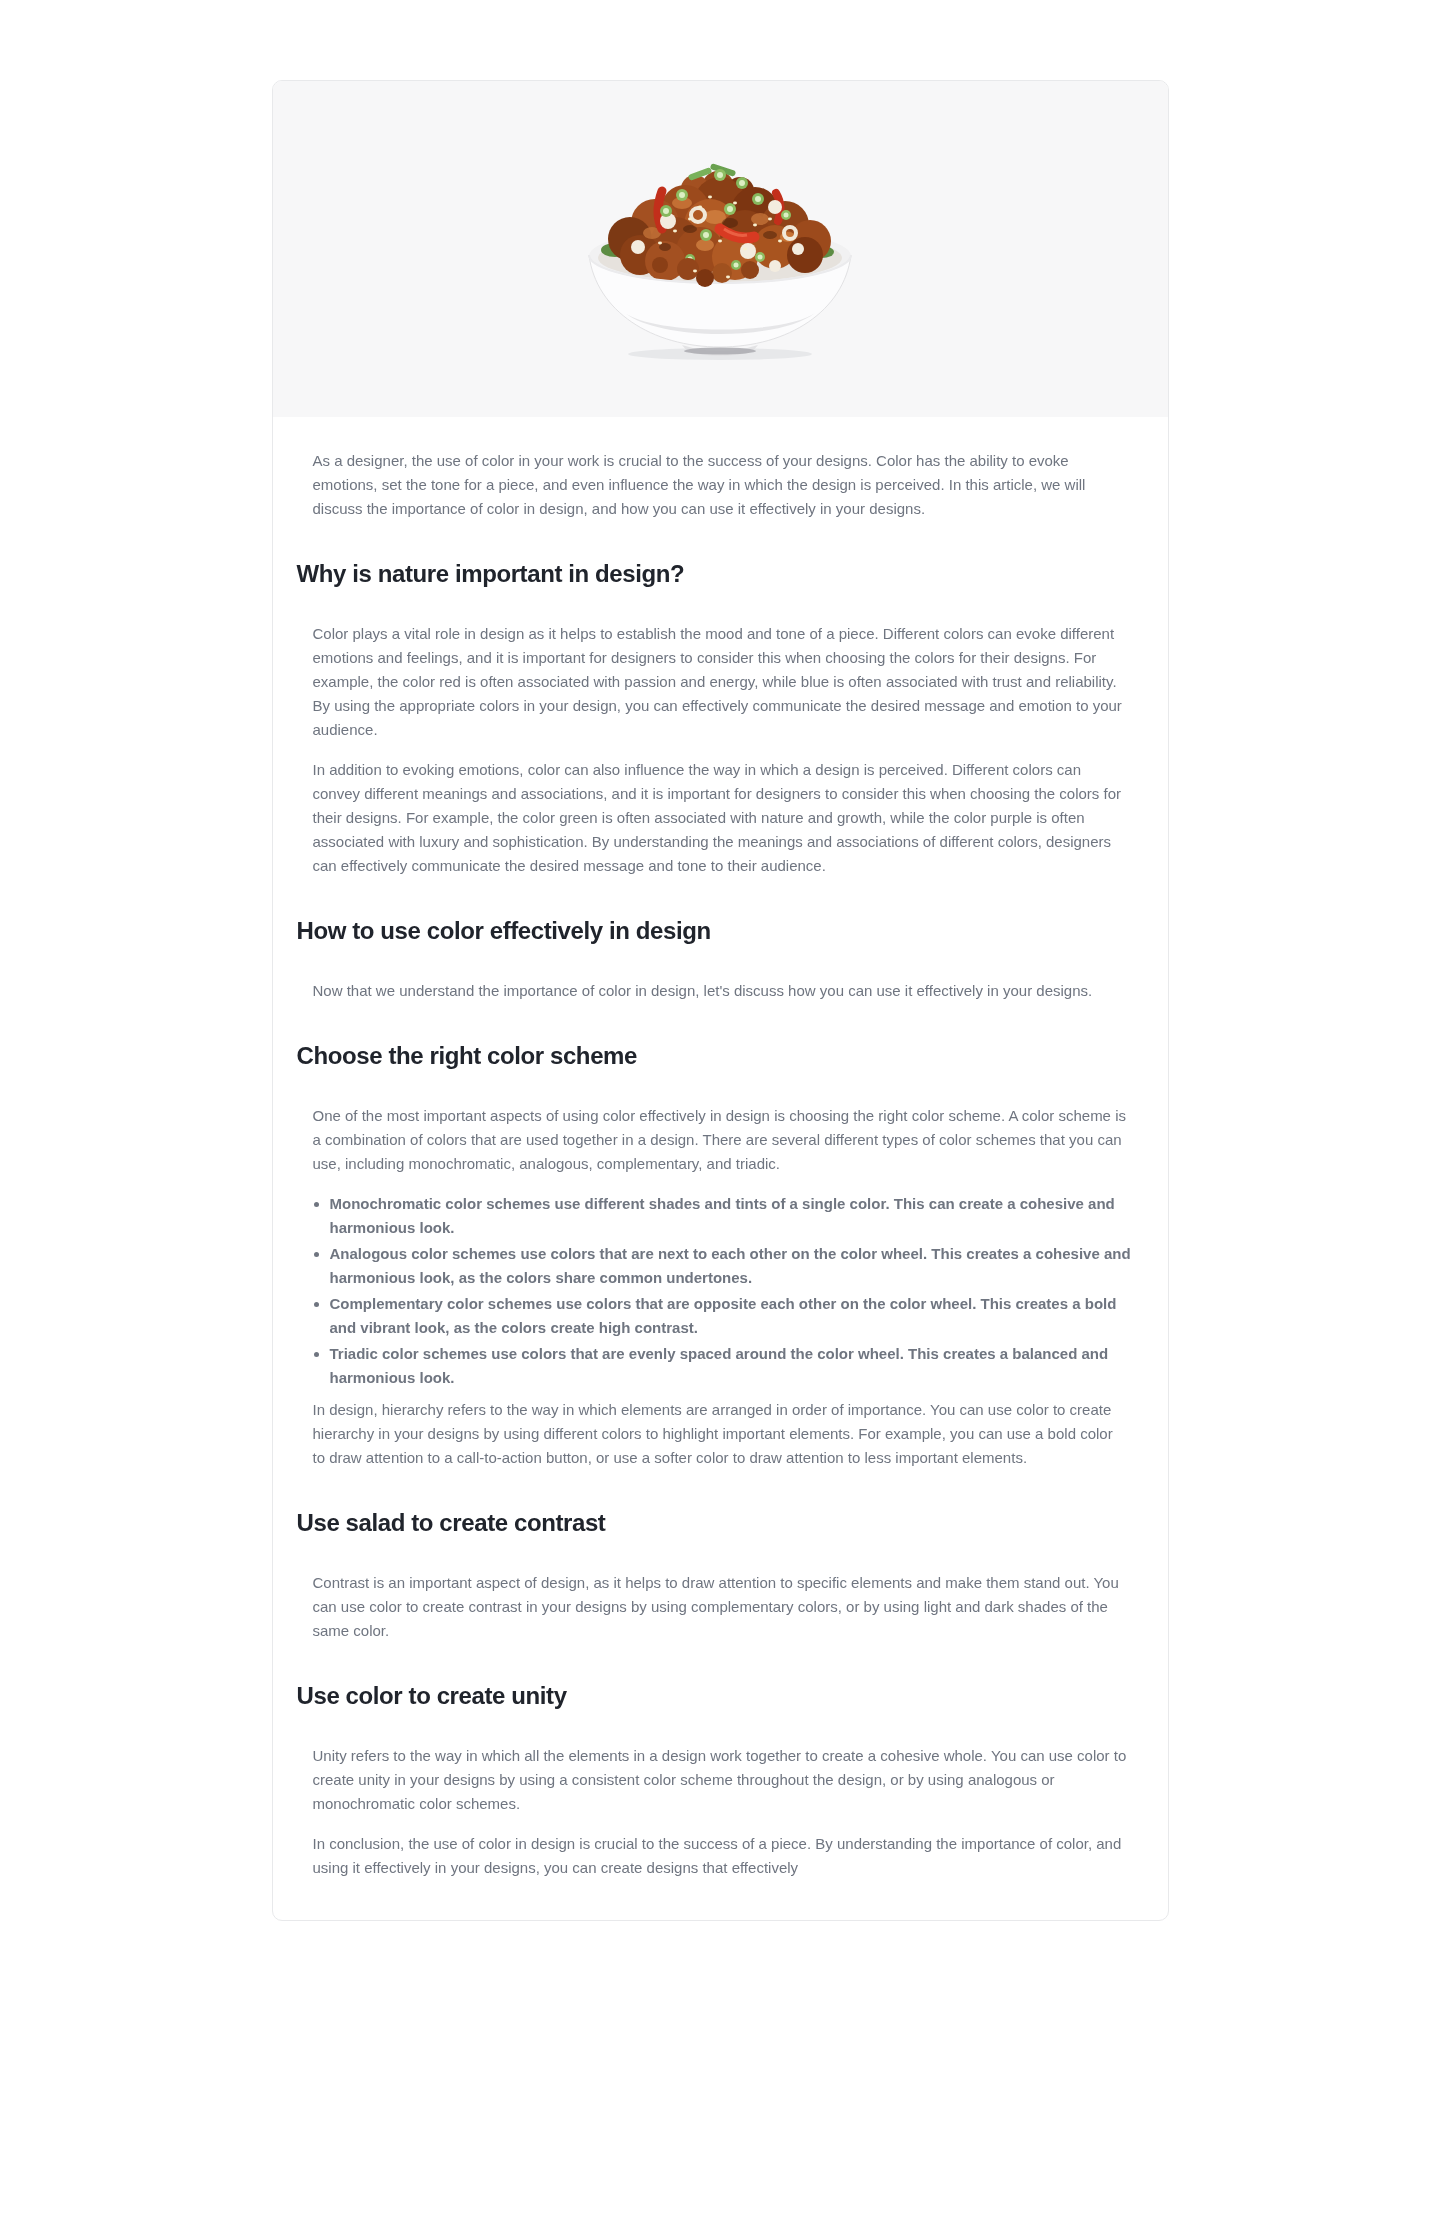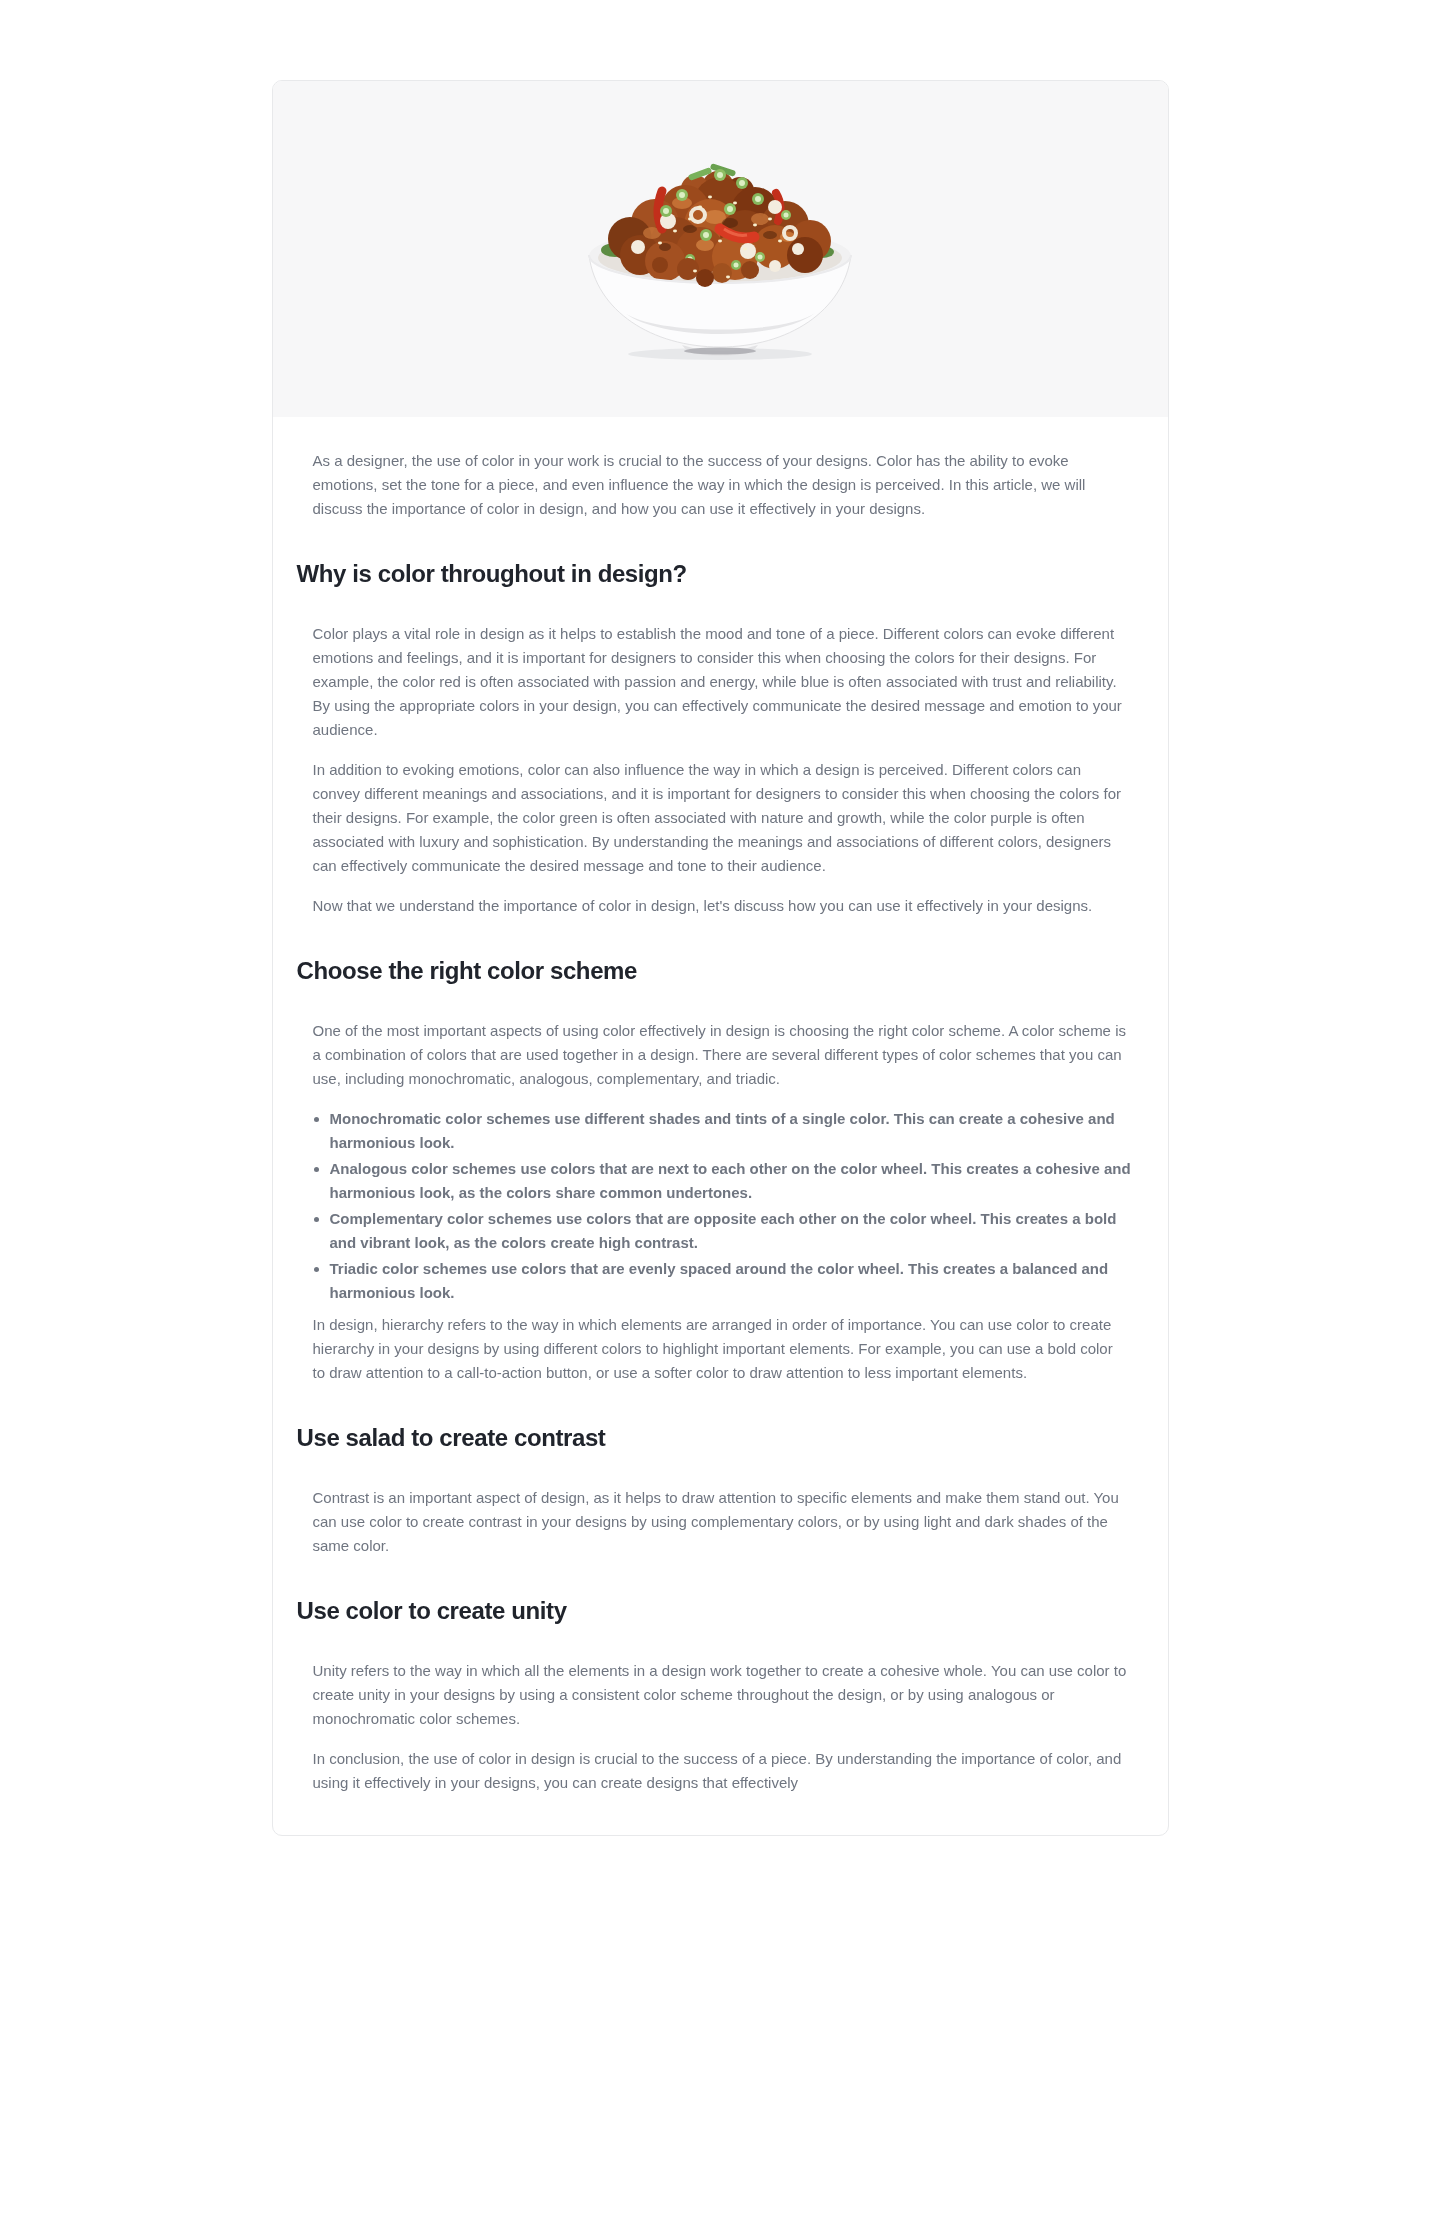--- a/index.html
+++ b/index.html
@@ -222,23 +222,24 @@
           <circle r="2.5" fill="#dcefc4"></circle>
         </g>
       <ellipse cx="125" cy="108" rx="2" ry="1.4" fill="#f7efcf"></ellipse>
       <ellipse cx="158" cy="114" rx="2" ry="1.4" fill="#f7efcf"></ellipse>
     </svg>
   </div>
 
   <div class="card-body article">
     <div>
         <p>As a designer, the use of color in your work is crucial to the success of your designs. Color has the ability to evoke emotions, set the tone for a piece, and even influence the way in which the design is perceived. In this article, we will discuss the importance of color in design, and how you can use it effectively in your designs.</p>
-        <h2>Why is color throughout in design?</h2>
+        <h2>Why is nature important in design?</h2>
         <p>Color plays a vital role in design as it helps to establish the mood and tone of a piece. Different colors can evoke different emotions and feelings, and it is important for designers to consider this when choosing the colors for their designs. For example, the color red is often associated with passion and energy, while blue is often associated with trust and reliability. By using the appropriate colors in your design, you can effectively communicate the desired message and emotion to your audience.</p>
         <p>In addition to evoking emotions, color can also influence the way in which a design is perceived. Different colors can convey different meanings and associations, and it is important for designers to consider this when choosing the colors for their designs. For example, the color green is often associated with nature and growth, while the color purple is often associated with luxury and sophistication. By understanding the meanings and associations of different colors, designers can effectively communicate the desired message and tone to their audience.</p>
+        <h2>How to use color effectively in design</h2>
         <p>Now that we understand the importance of color in design, let's discuss how you can use it effectively in your designs.</p>
         <h2>Choose the right color scheme</h2>
         <p>One of the most important aspects of using color effectively in design is choosing the right color scheme. A color scheme is a combination of colors that are used together in a design. There are several different types of color schemes that you can use, including monochromatic, analogous, complementary, and triadic.</p>
         <ul>
           <li>Monochromatic color schemes use different shades and tints of a single color. This can create a cohesive and harmonious look.</li>
           <li>Analogous color schemes use colors that are next to each other on the color wheel. This creates a cohesive and harmonious look, as the colors share common undertones.</li>
           <li>Complementary color schemes use colors that are opposite each other on the color wheel. This creates a bold and vibrant look, as the colors create high contrast.</li>
           <li>Triadic color schemes use colors that are evenly spaced around the color wheel. This creates a balanced and harmonious look.</li>
         </ul>
         <p>In design, hierarchy refers to the way in which elements are arranged in order of importance. You can use color to create hierarchy in your designs by using different colors to highlight important elements. For example, you can use a bold color to draw attention to a call-to-action button, or use a softer color to draw attention to less important elements.</p>

